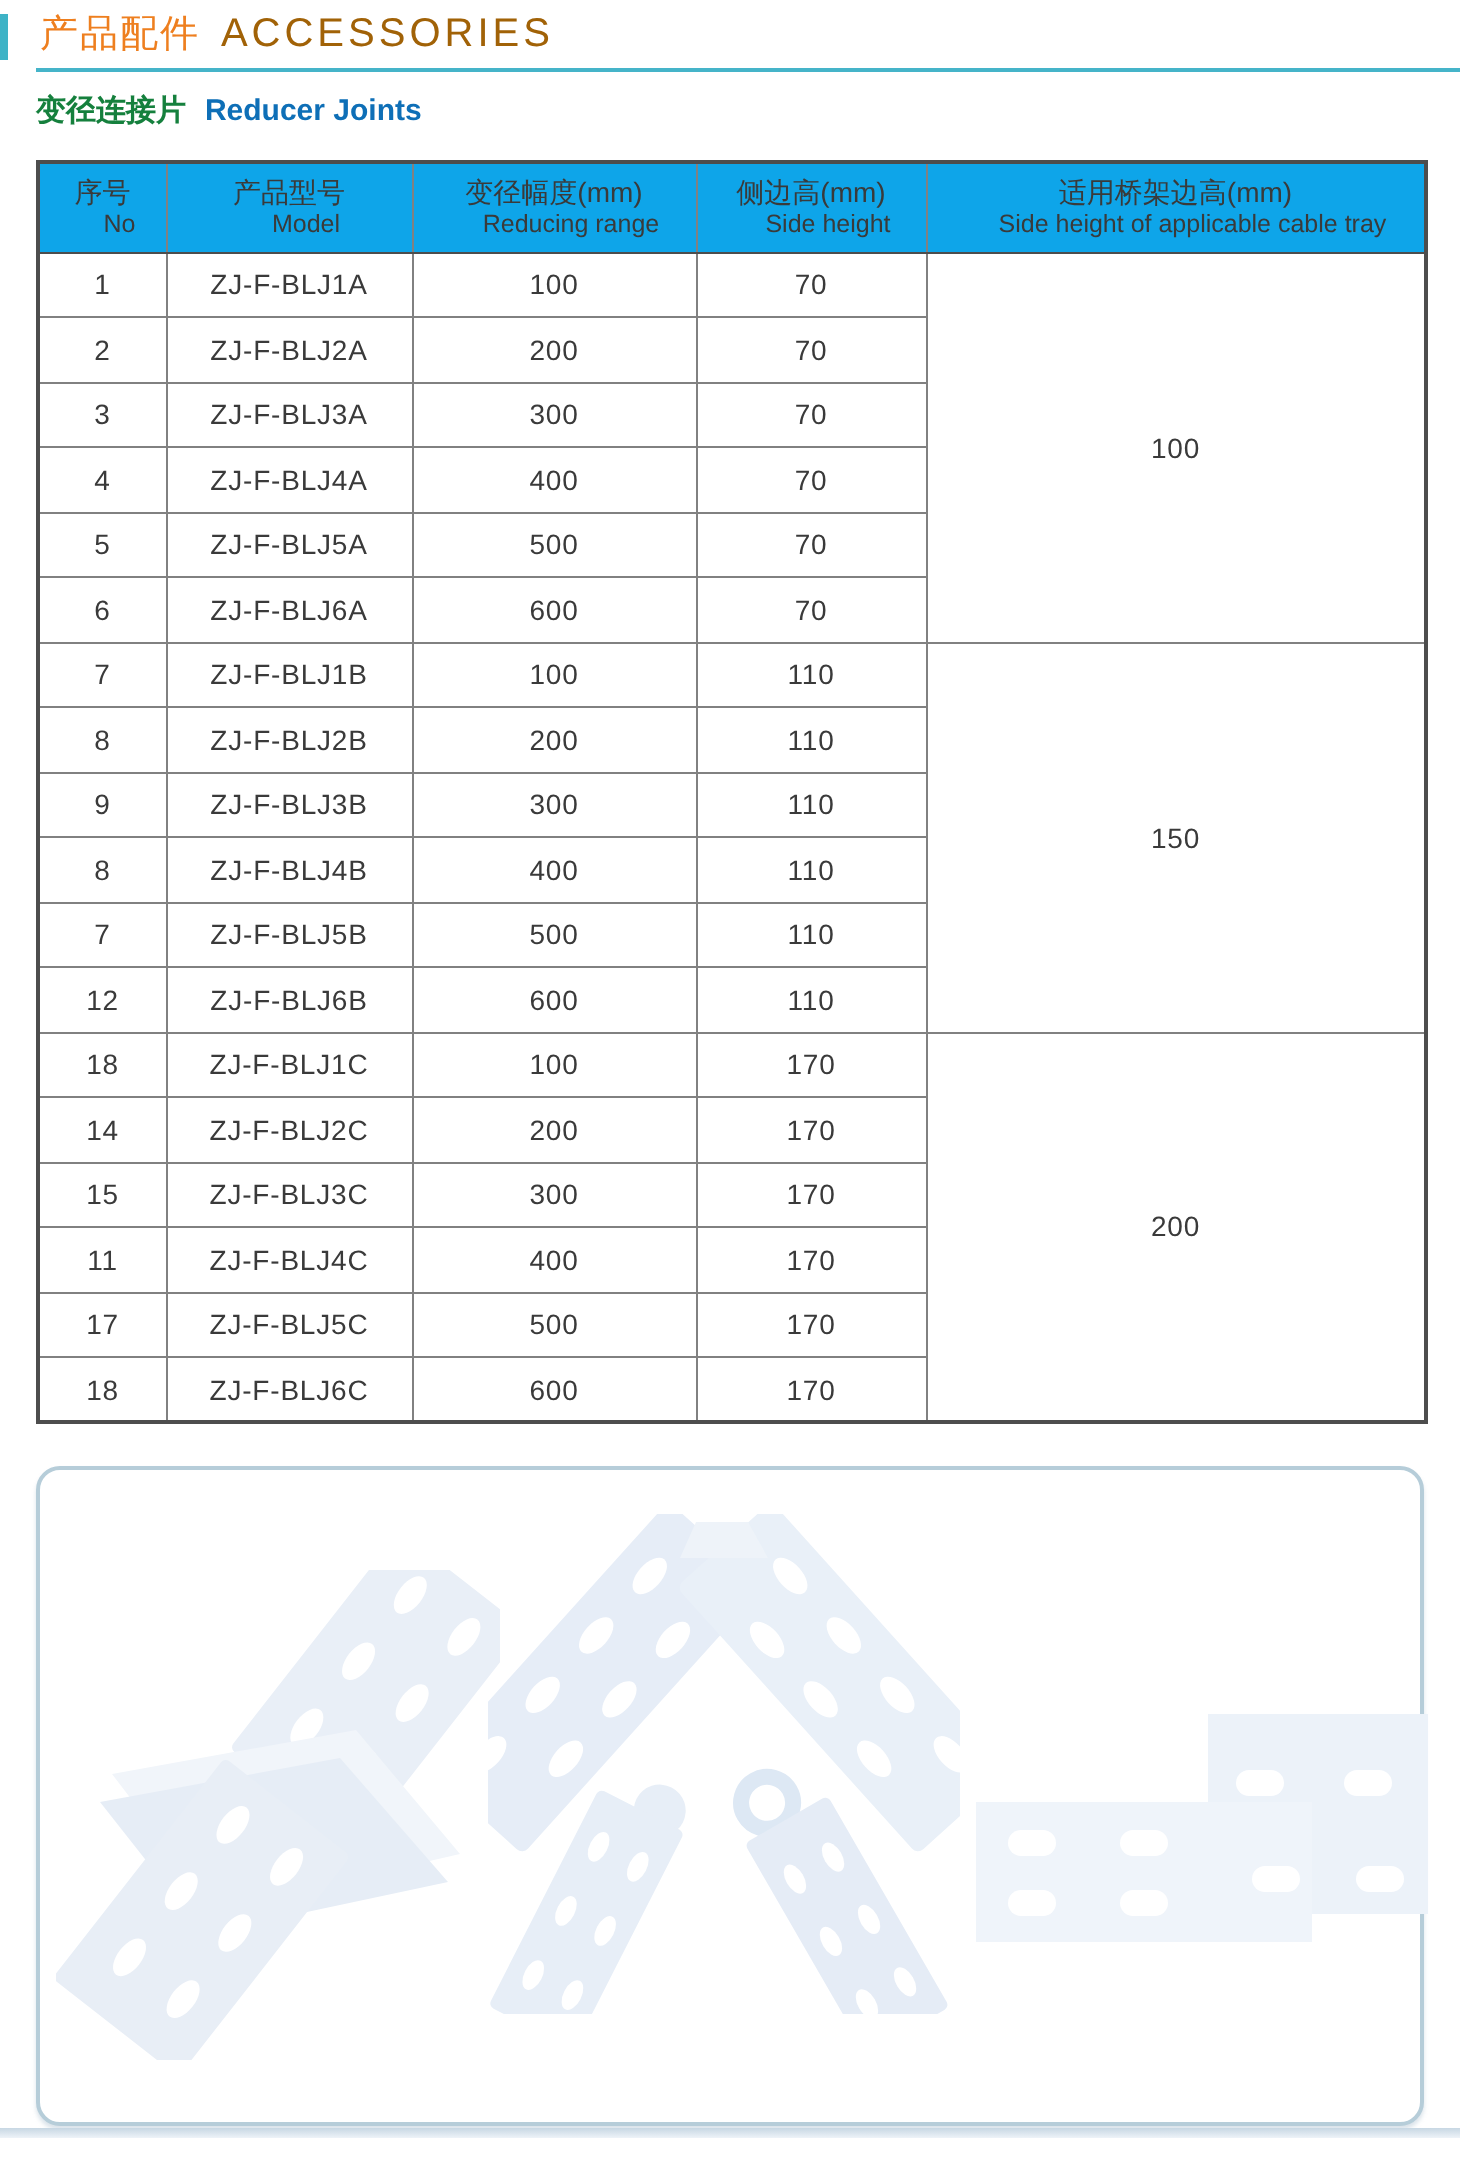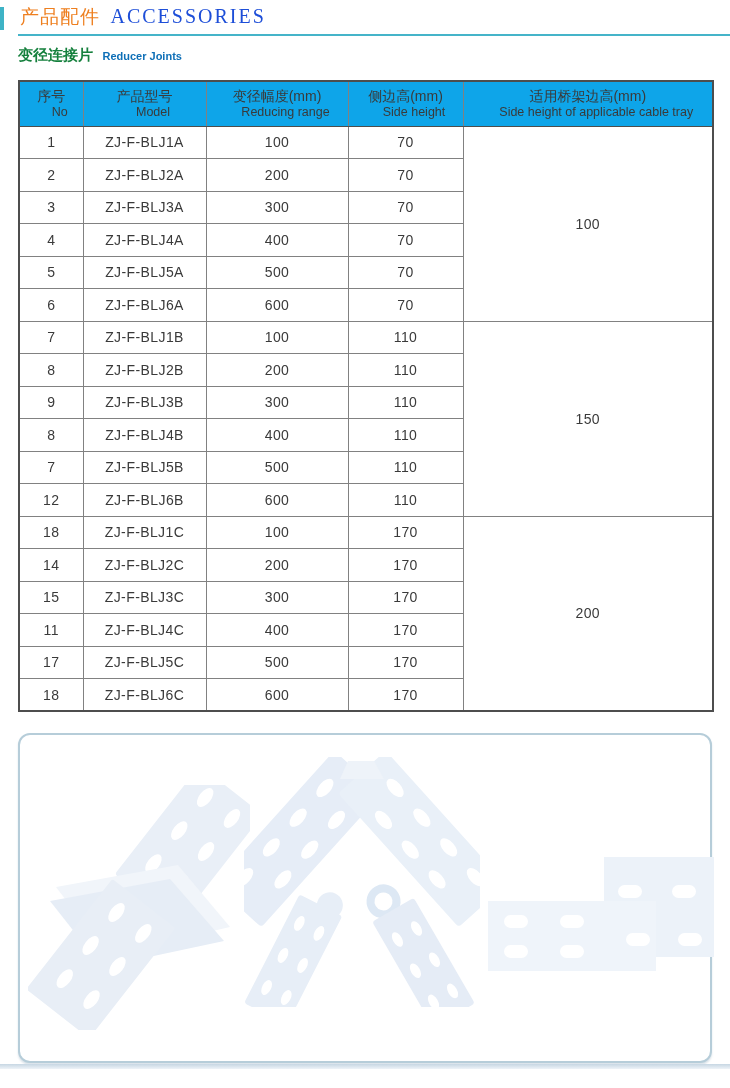--- a/index.html
+++ b/index.html
@@ -5,25 +5,25 @@
   * { margin:0; padding:0; box-sizing:border-box; }
   html,body { background:#fff; }
   body { font-family:"Liberation Sans", sans-serif; }
 
   .page { position:relative; width:730px; height:1088px; background:#fff; overflow:hidden; }
 
   
   .accent-bar { position:absolute; left:0; top:7px; width:4px; height:23px; background:#3eb3c6; }
   .page-title { position:absolute; left:20px; top:4px; white-space:nowrap; }
   .page-title .zh { font-size:19px; font-weight:400; color:#ee7f1f; letter-spacing:1px; }
-  .page-title .en { font-size:20px; font-weight:400; color:#1d4ed8; letter-spacing:2px; margin-left:6px;font-family:Liberation Serif, serif; }
+  .page-title .en { font-size:20px; font-weight:400; color:#a16207; letter-spacing:2px; margin-left:6px; }
   .title-rule { position:absolute; left:18px; right:0; top:34px; height:2px; background:#45b4c9; }
   .section-title { position:absolute; left:18px; top:46px; white-space:nowrap; }
   .section-title .zh { font-size:15px; font-weight:700; color:#15803d; }
-  .section-title .en { font-size:11px; font-weight:700; color:#0e6fb7; margin-left:5px; }
+  .section-title .en { font-size:15px; font-weight:700; color:#0e6fb7; margin-left:5px; }
 
   
   table.spec { position:absolute; left:18px; top:80px; width:694px; border-collapse:collapse;
                border:2px solid #4d4d4d; table-layout:fixed; }
   table.spec th, table.spec td { border:1px solid #818181; text-align:center; vertical-align:middle;
                color:#3a3a3a; }
   table.spec thead th { background:#0ea5e9; height:45px; font-weight:400; border-bottom:1px solid #4d4d4d; padding:2px 1px; }
   table.spec thead .zh { display:block; font-size:14px; line-height:1.3; }
   table.spec thead .en { display:block; font-size:12.5px; line-height:1.25;padding-left:17px; }
   table.spec td { height:32.5px; font-size:14px; letter-spacing:0.4px; }

